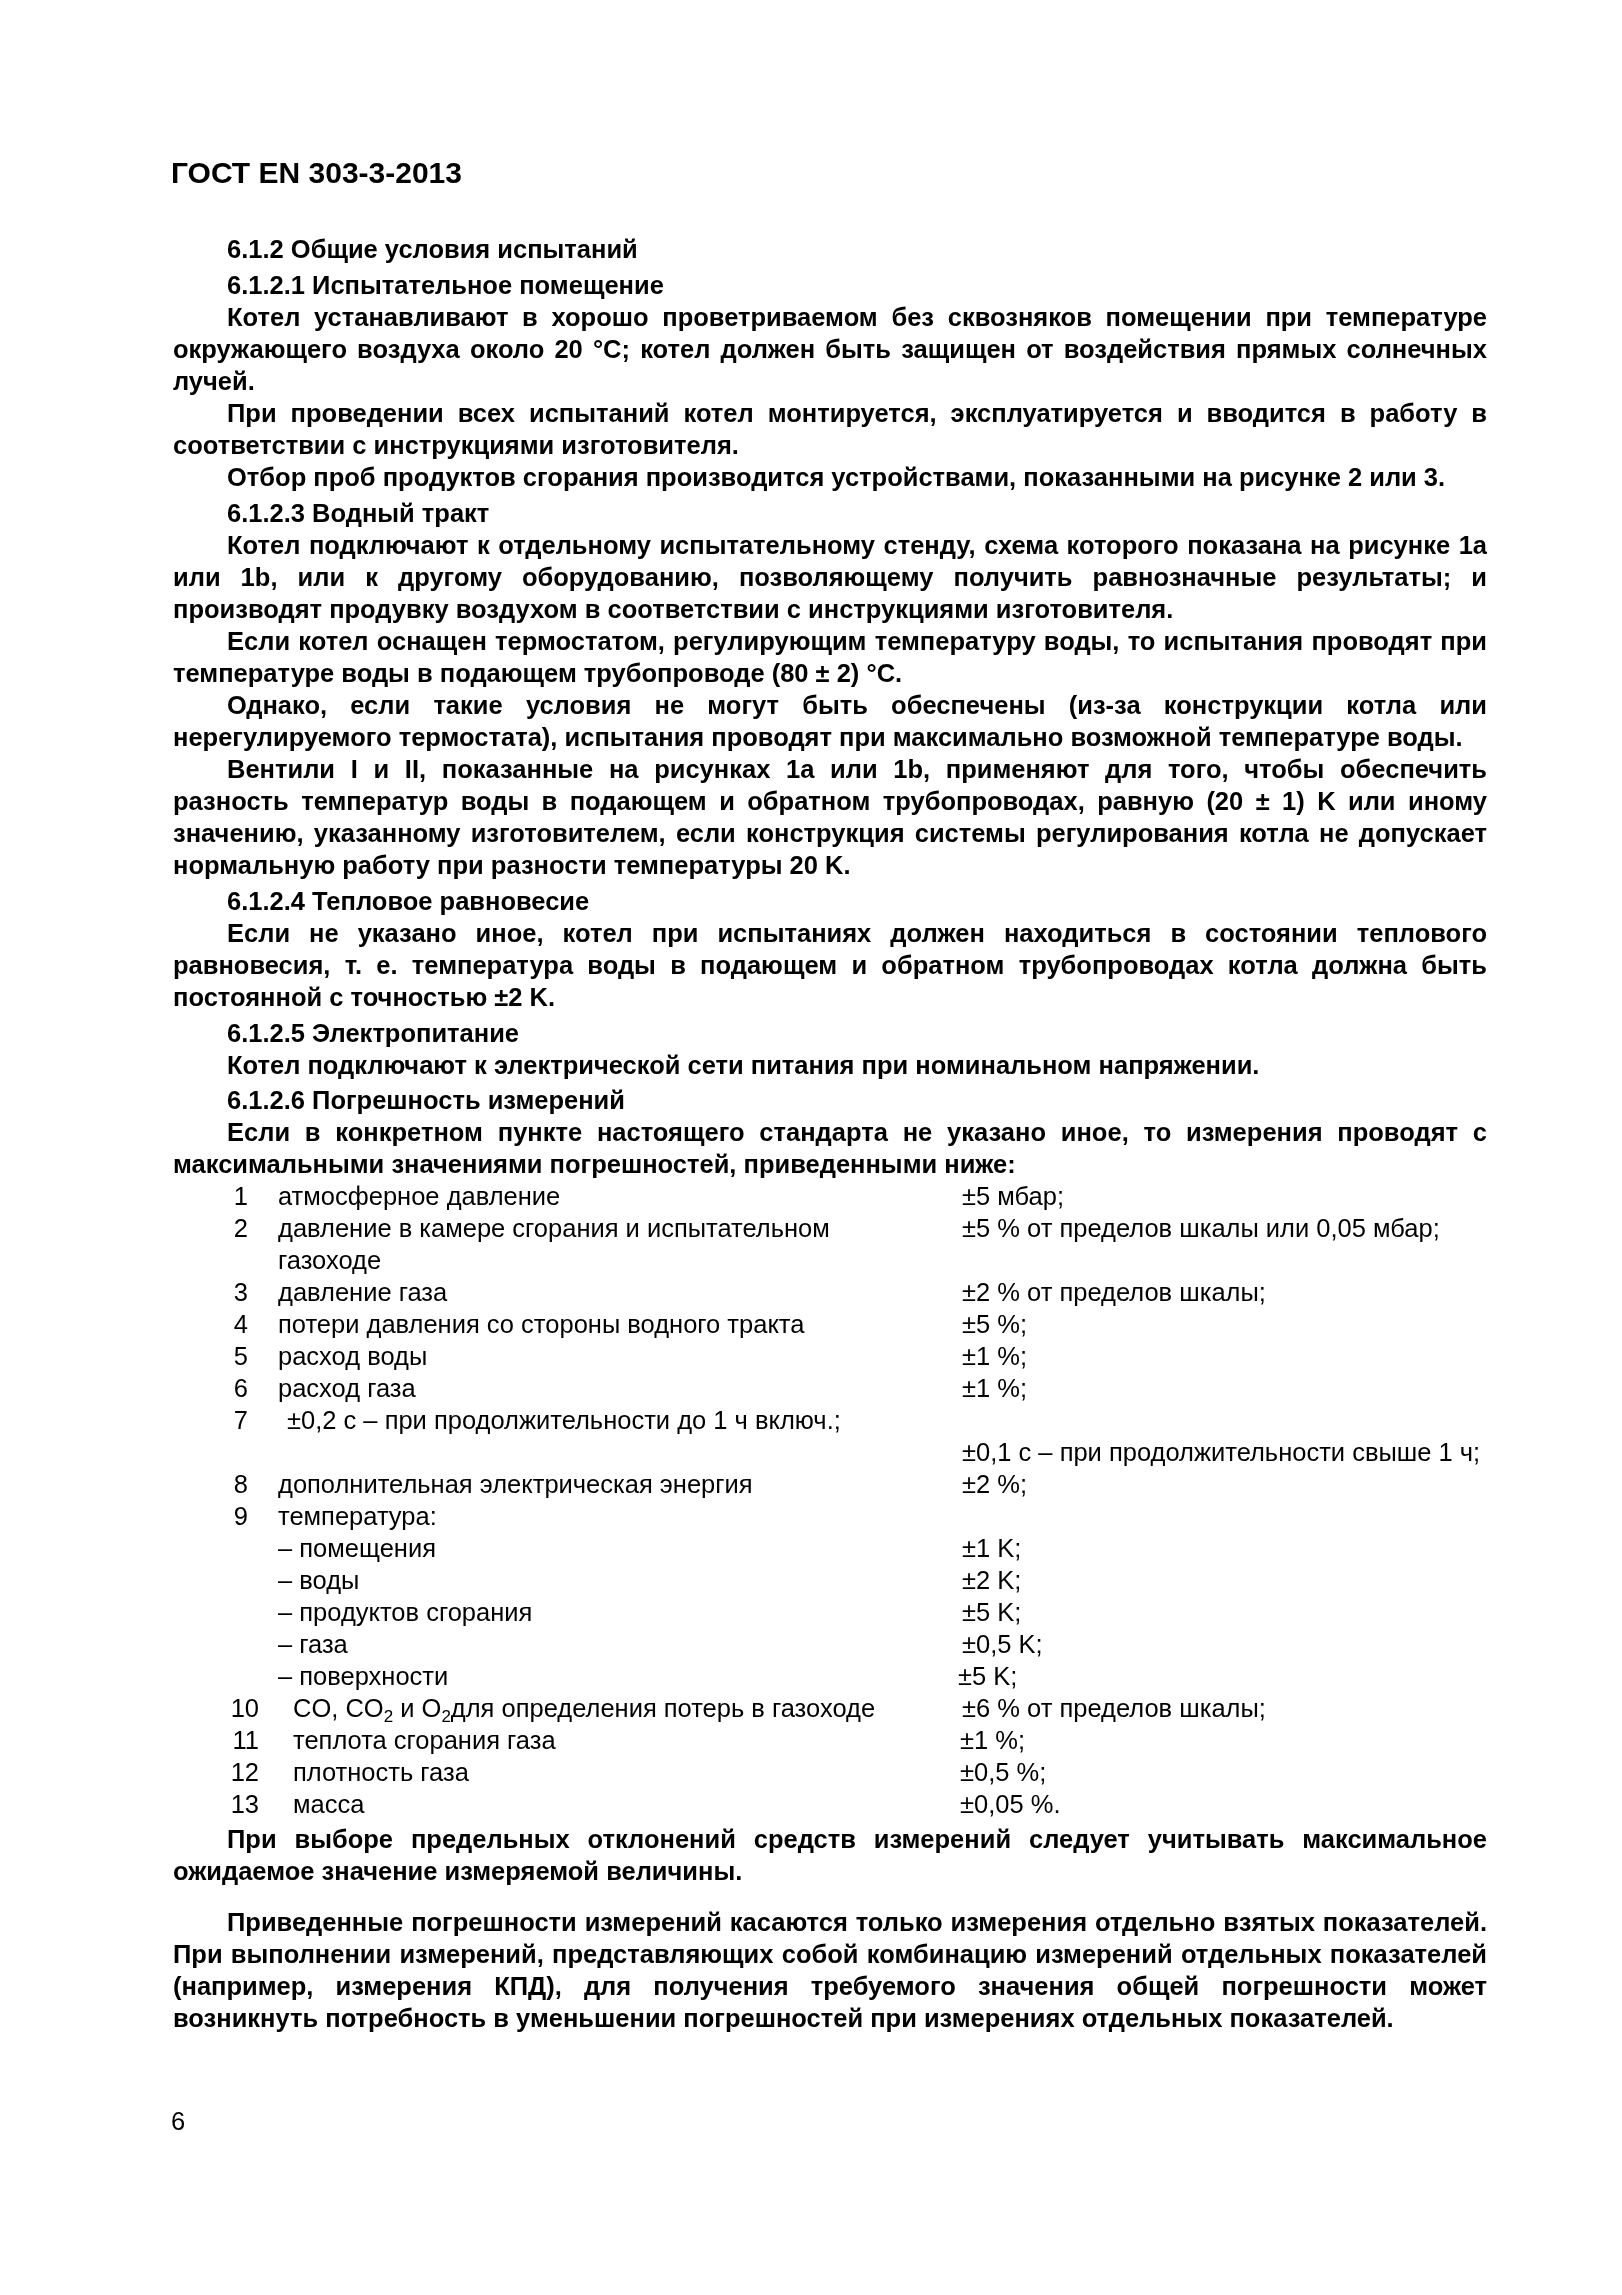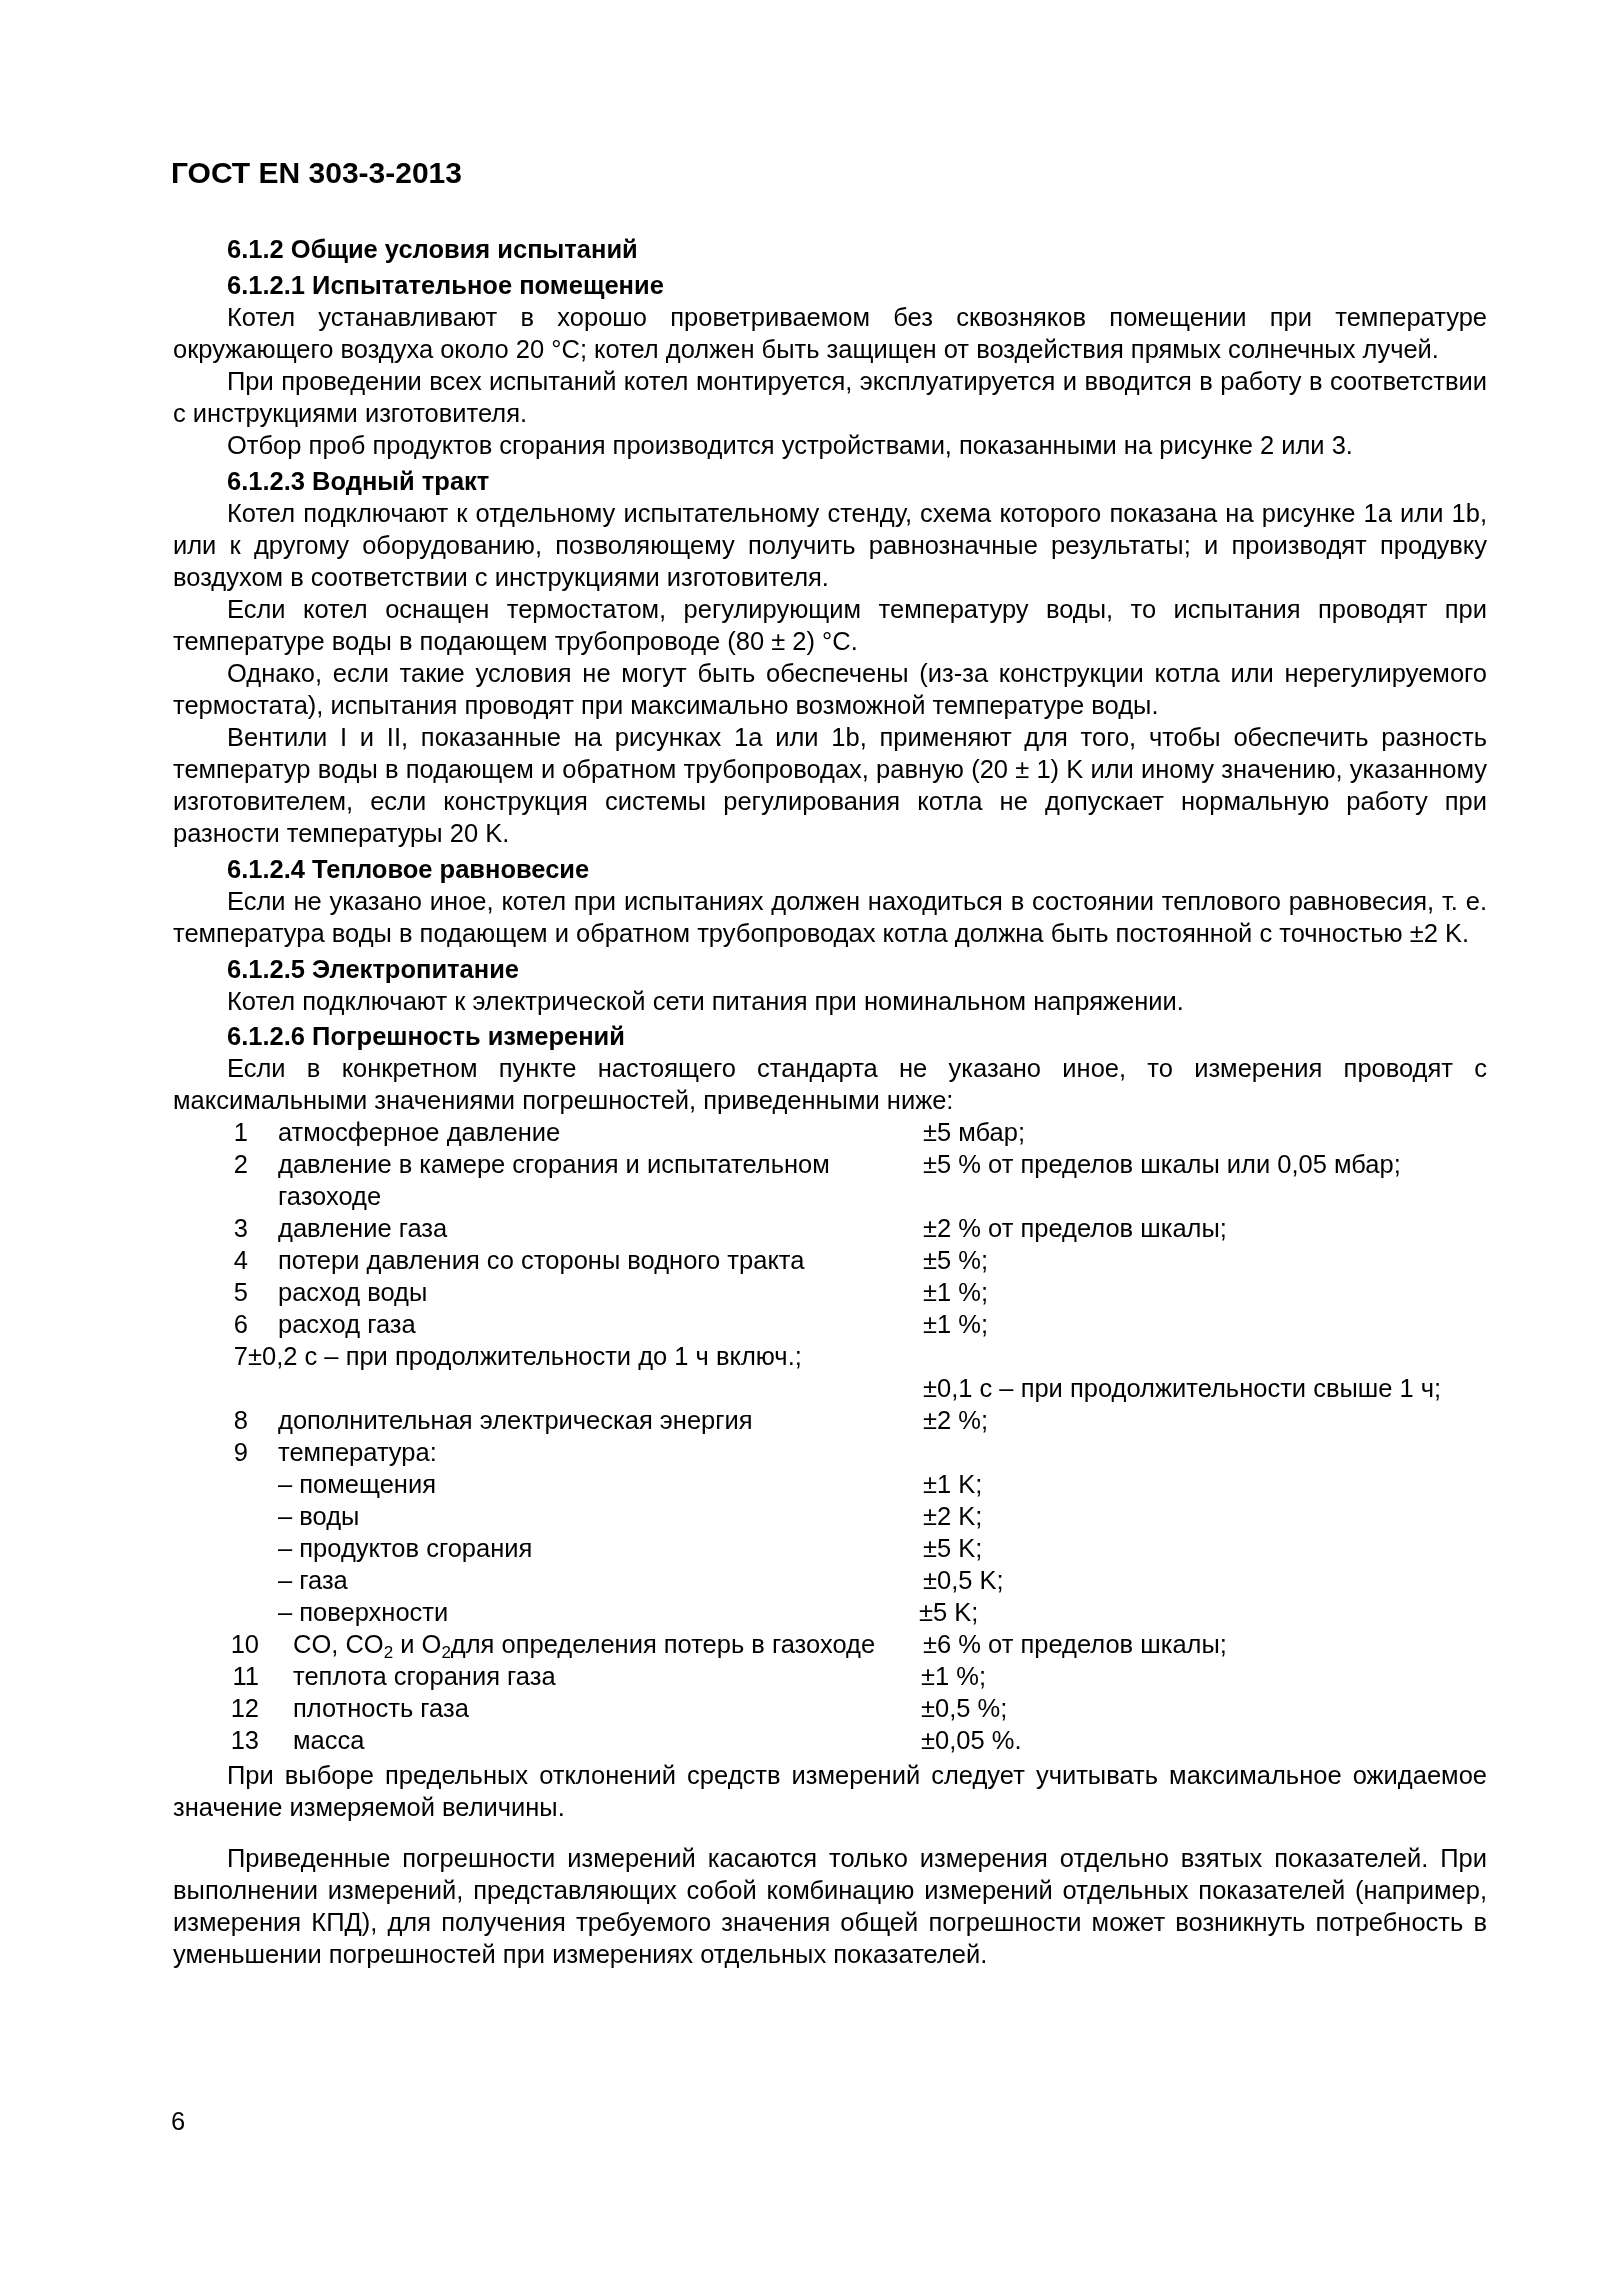--- a/index.html
+++ b/index.html
@@ -15,26 +15,27 @@
     position: absolute; left: 173px; top: 233px; width: 1314px;
     font-size: 25.5px; line-height: 32px;
   }
   .h {
     font-weight: bold; padding-left: 54px; margin-top: 3.9px;
   }
   .h.first { margin-top: 0; }
   .p {
     text-align: justify; text-indent: 54px; margin: 0;
     hyphens: manual;
+    font-weight: bold;
   }
   .tol-list { margin: 0; padding: 0; list-style: none; }
   .tol-row { display: flex; }
   .tol-num { width: 105px; text-align: right; padding-right: 0; flex: none; box-sizing: border-box; }
   .tol-label { flex: none; box-sizing: border-box; }
-  .tol-value { flex: none; }
+  .tol-value { flex: none; margin-left: 39px; }
   sub { font-size: 17px; vertical-align: -4.6px; line-height: 0; }
   .page-number {
     position: absolute; left: 171px; top: 2107px; font-size: 25.5px;
   }
 </style>
 </head>
 <body>
 
 <div class="page-header">ГОСТ EN 303-3-2013</div>
 

